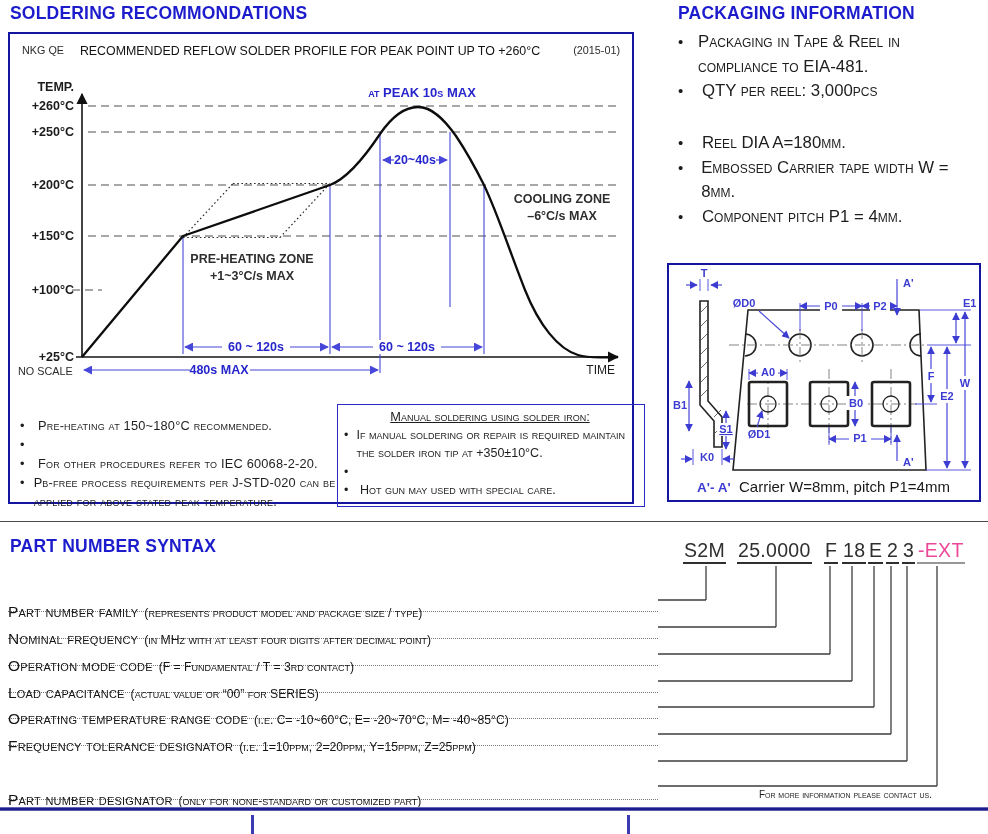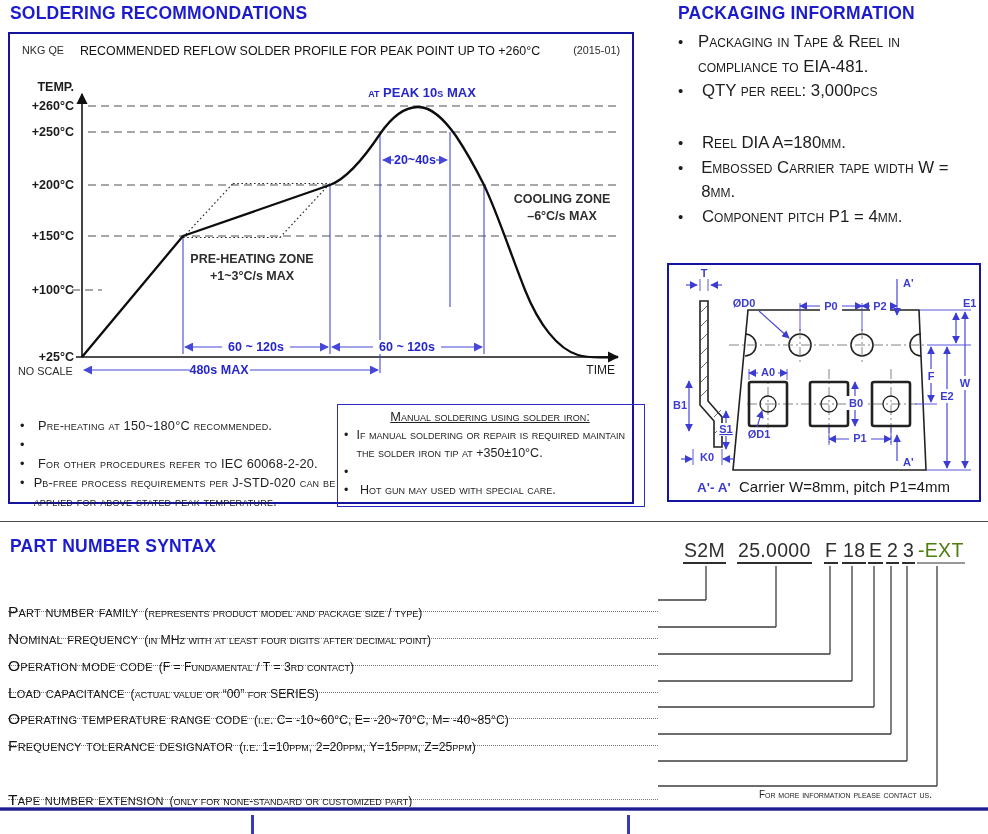--- a/index.html
+++ b/index.html
@@ -44,21 +44,21 @@
   .cl   { stroke:#666; stroke-width:.8; stroke-dasharray:10 3 2 3; }
   .hat  { stroke:#444; stroke-width:.8; }
   .dtxt { font-size:11px; font-weight:bold; fill:#3c3cd2; }
   .sec  { font-size:13.5px; font-weight:bold; fill:#3c3cd2; }
   .cap  { font-size:15px; fill:#191919; }
   
   #pn-sep { left:0; top:521px; width:988px; height:1px; background:#4a4a4a; }
   #pn-heading { left:10px; top:536px; }
   .pn-seg { position:absolute; top:539px; font-size:19.5px; color:#2f2f2f;
             border-bottom:2px solid #2f2f2f; padding:0 1px 1px 1px; letter-spacing:.3px; line-height:22px; }
-  .pn-seg.muted { color:#4d7c0f; border-color:#979797; }
+  .pn-seg.muted { color:#ec4899; border-color:#979797; }
   .pn-row { position:absolute; left:8px; width:650px; height:24px; border-bottom:1.5px dotted #777;
             display:flex; align-items:baseline; gap:6px; white-space:nowrap; }
   .pn-label  { font-size:15.5px; font-variant:small-caps; color:#141414; letter-spacing:.2px;margin-top:16px; }
   .pn-detail { font-size:12.2px; font-variant:small-caps; color:#141414; }
   #pn-svg { position:absolute; left:0; top:530px; pointer-events:none; }
   .conn { stroke:#3d3d3d; stroke-width:1.3; }
   #contact-note { left:656px; top:789px; width:276px; text-align:right; font-size:10px;
                   font-variant:small-caps; color:#222; }
   #bottom-rule { left:0; top:807px; width:988px; height:4px;
                  background:linear-gradient(180deg,#9a9ad4,#1d1d8f 30%,#1d1d8f 75%,#9a9ad4); }
@@ -382,21 +382,21 @@
     </div>
   <div class="pn-row" style="top:694px">
     <span class="pn-label">Operating temperature range code</span>
     <span class="pn-detail">(i.e. C= -10~60°C, E= -20~70°C, M= -40~85°C)</span>
     </div>
   <div class="pn-row" style="top:721px">
     <span class="pn-label">Frequency tolerance designator</span>
     <span class="pn-detail">(i.e. 1=10ppm, 2=20ppm, Y=15ppm, Z=25ppm)</span>
     </div>
   <div class="pn-row" style="top:775px">
-    <span class="pn-label">Tape number extension</span>
+    <span class="pn-label">Part number designator</span>
     <span class="pn-detail">(only for none-standard or customized part)</span>
     </div>
 
   <svg id="pn-svg" width="988" height="272" viewBox="0 0 988 272">
     <g class="conn-group">
       <line class="conn" x1="706" y1="36" x2="706" y2="70"></line>  
         <line class="conn" x1="658" y1="70" x2="706" y2="70"></line>
       <line class="conn" x1="776" y1="36" x2="776" y2="97"></line>  
         <line class="conn" x1="658" y1="97" x2="776" y2="97"></line>
       <line class="conn" x1="830" y1="36" x2="830" y2="124"></line> 

